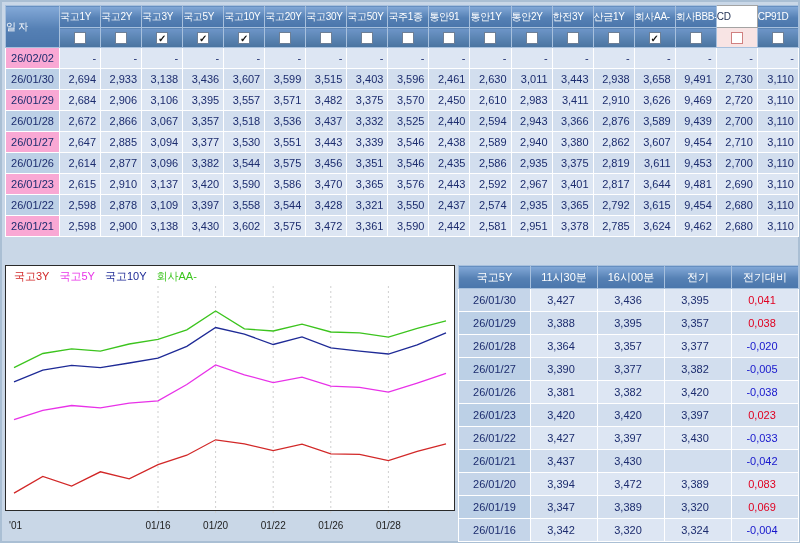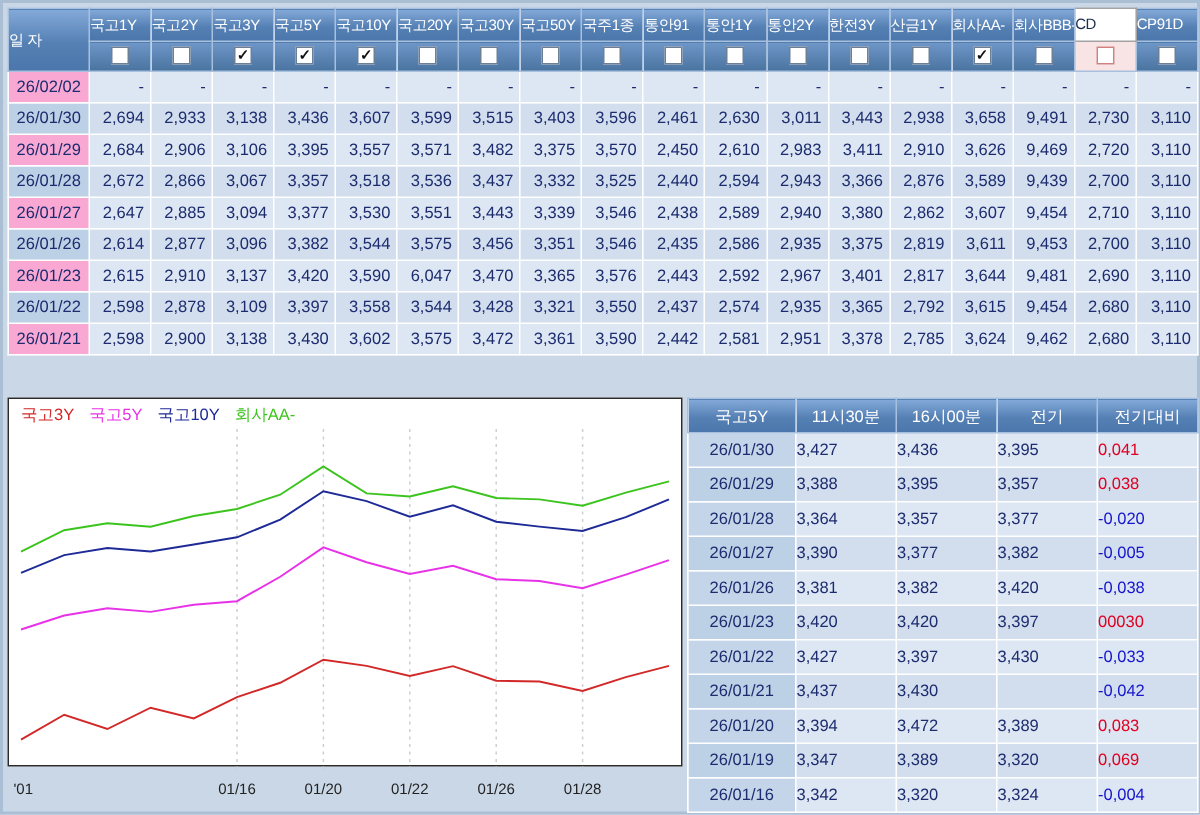--- a/index.html
+++ b/index.html
@@ -42,21 +42,21 @@
   
   #right-table { position:absolute; left:456px; top:263px; width:341px; height:277px;
                  border:1px solid #8ba4c2; background:#dbe4f2; }
   #right-table th.hdr {
     background:linear-gradient(180deg,#83a9d8 0%,#5580b4 55%,#4a76ab 100%);
     color:#fff; font-size:11px; font-weight:normal; height:23px;
     border:1px solid #a7c0dd; text-align:center;
   }
   #right-table td { height:23px; font-size:11px; color:#1c2c6e; border:1px solid #ffffff; }
   #right-table td.rt-date { background:#c5d5e9; text-align:center; }
-  #right-table td.rt-val  { background:#dde6f3; text-align:left; padding-right:6px; }
+  #right-table td.rt-val  { background:#dde6f3; text-align:center; padding-right:6px; }
   #right-table tr.odd td.rt-date { background:#bcd0e6; }
   #right-table tr.odd td.rt-val  { background:#d2deee; }
   #right-table td.pos { color:#e00020; }
   #right-table td.neg { color:#1616cc; }
 </style>
 </head>
 <body>
 
 <div id="app">
 
@@ -252,21 +252,21 @@
           <td class="val">2,700</td>
           <td class="val">3,110</td>
         </tr>
         <tr class="">
           <td class="date">26/01/23</td>
           <td class="val">2,615</td>
           <td class="val">2,910</td>
           <td class="val">3,137</td>
           <td class="val">3,420</td>
           <td class="val">3,590</td>
-          <td class="val">6,047</td>
+          <td class="val">3,586</td>
           <td class="val">3,470</td>
           <td class="val">3,365</td>
           <td class="val">3,576</td>
           <td class="val">2,443</td>
           <td class="val">2,592</td>
           <td class="val">2,967</td>
           <td class="val">3,401</td>
           <td class="val">2,817</td>
           <td class="val">3,644</td>
           <td class="val">9,481</td>
@@ -390,21 +390,21 @@
           <td class="rt-val">3,381</td>
           <td class="rt-val">3,382</td>
           <td class="rt-val">3,420</td>
           <td class="rt-val neg">-0,038</td>
         </tr>
         <tr class="odd">
           <td class="rt-date">26/01/23</td>
           <td class="rt-val">3,420</td>
           <td class="rt-val">3,420</td>
           <td class="rt-val">3,397</td>
-          <td class="rt-val pos">00030</td>
+          <td class="rt-val pos">0,023</td>
         </tr>
         <tr class="">
           <td class="rt-date">26/01/22</td>
           <td class="rt-val">3,427</td>
           <td class="rt-val">3,397</td>
           <td class="rt-val">3,430</td>
           <td class="rt-val neg">-0,033</td>
         </tr>
         <tr class="odd">
           <td class="rt-date">26/01/21</td>

